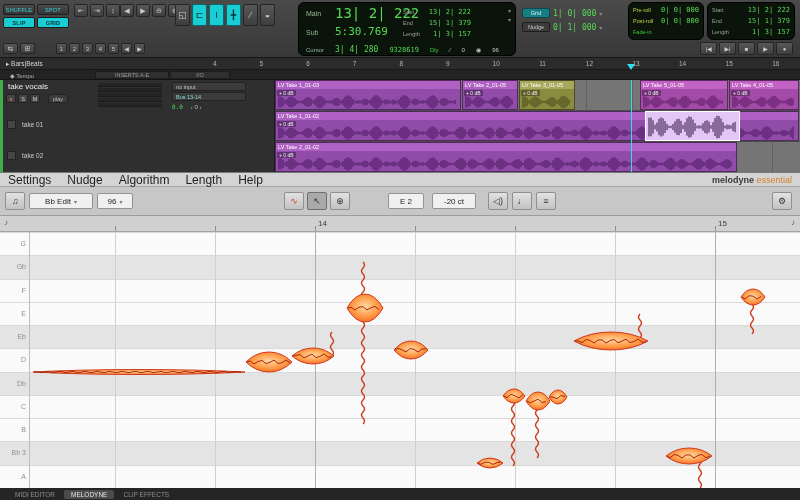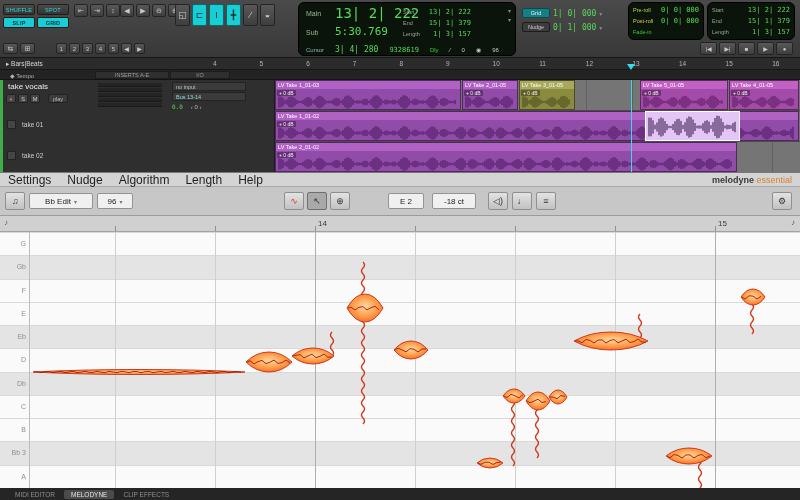--- a/index.html
+++ b/index.html
@@ -419,21 +419,21 @@
     <div class="mbox" style="left:29px;width:64px;">
       <span>Bb Edit</span>
       <span style="font-size:6px;color:#777;">▾</span>
     </div>
     <div class="mbox" style="left:97px;width:36px;">
       <span>96</span>
       <span style="font-size:6px;color:#777;">▾</span>
     </div>
     <div id="mel-tools"></div>
     <div class="mbox" style="left:388px;width:36px;">E 2</div>
-    <div class="mbox" style="left:432px;width:44px;">-18 ct</div>
+    <div class="mbox" style="left:432px;width:44px;">-20 ct</div>
     <div id="mel-right-icons"></div>
     <div class="mbtn" style="right:8px;left:auto;">
       <span>⚙</span>
     </div>
   <div class="mbtn red" style="left: 284px;">∿</div>
       <div class="mbtn active" style="left: 307px;">↖</div>
       <div class="mbtn" style="left: 330px;">⊕</div>
       <div class="mbtn" style="left: 488px;">◁)</div>
       <div class="mbtn" style="left: 512px;">♩</div>
       <div class="mbtn" style="left: 536px;">≡</div>

